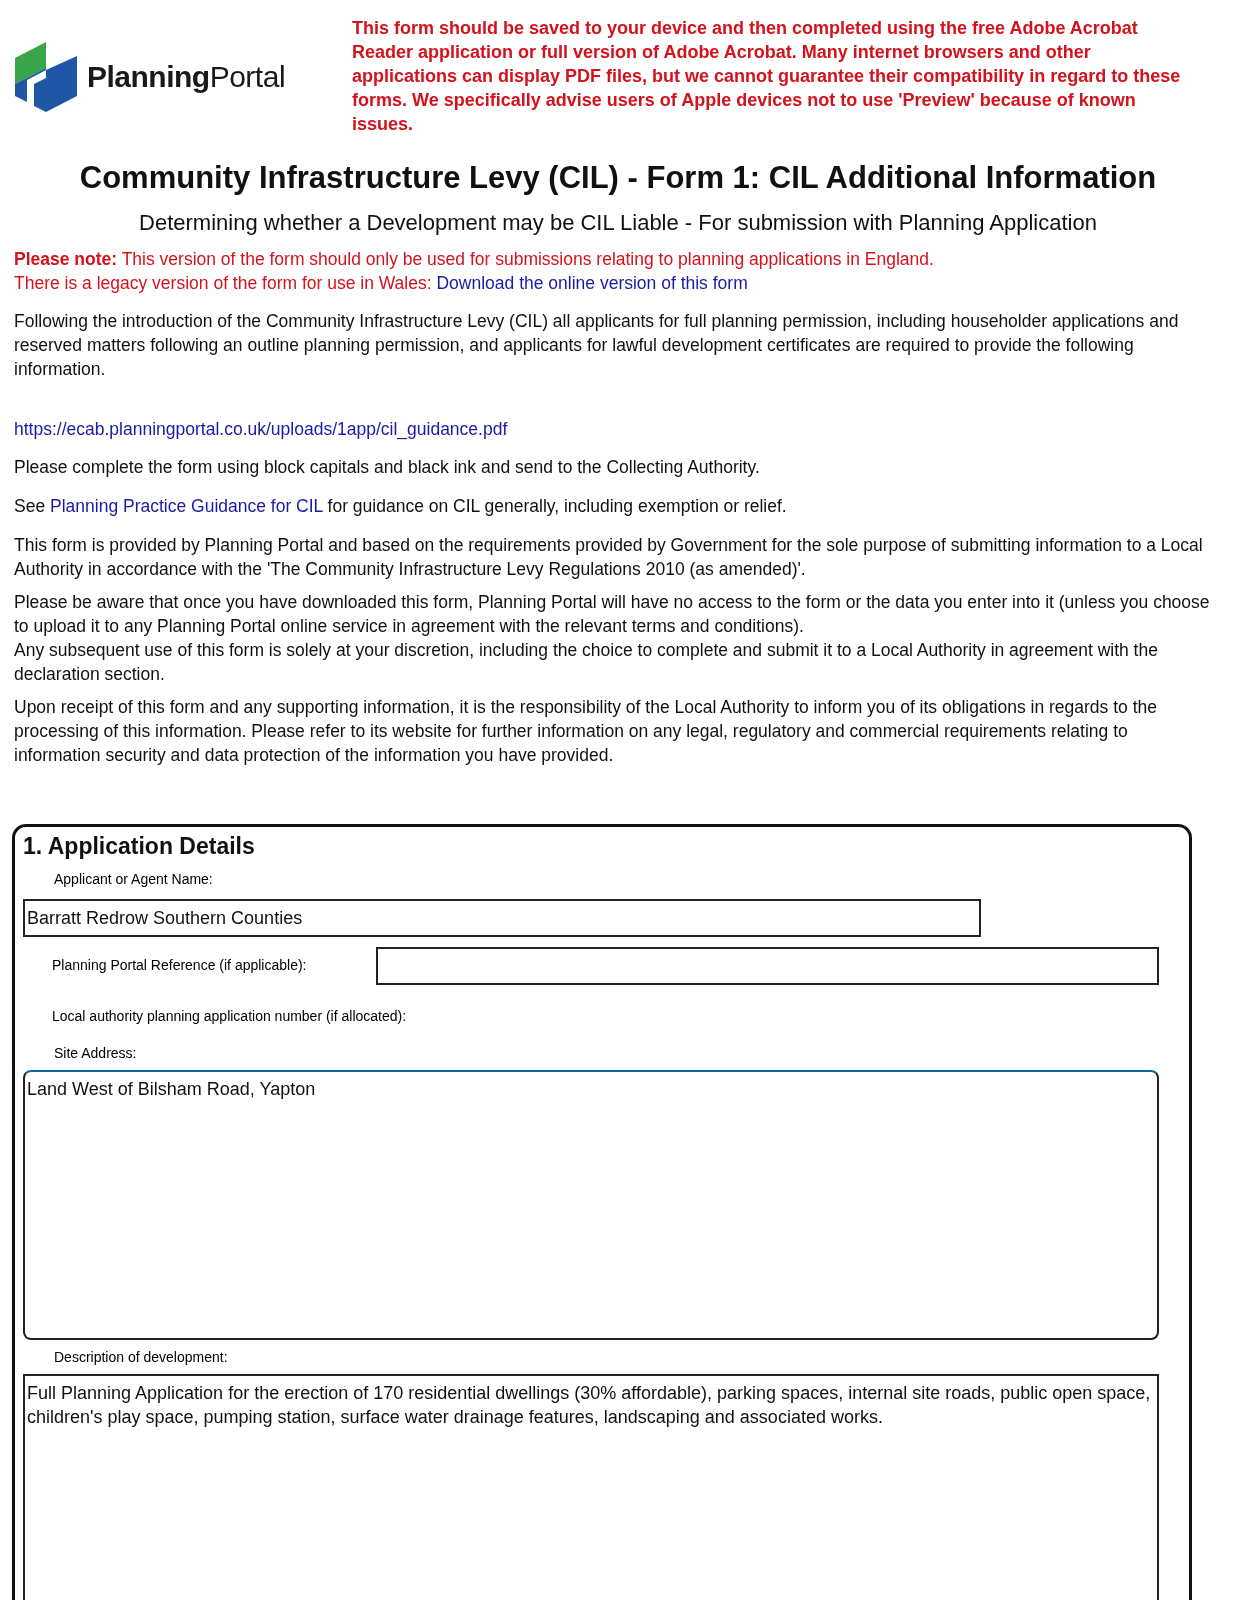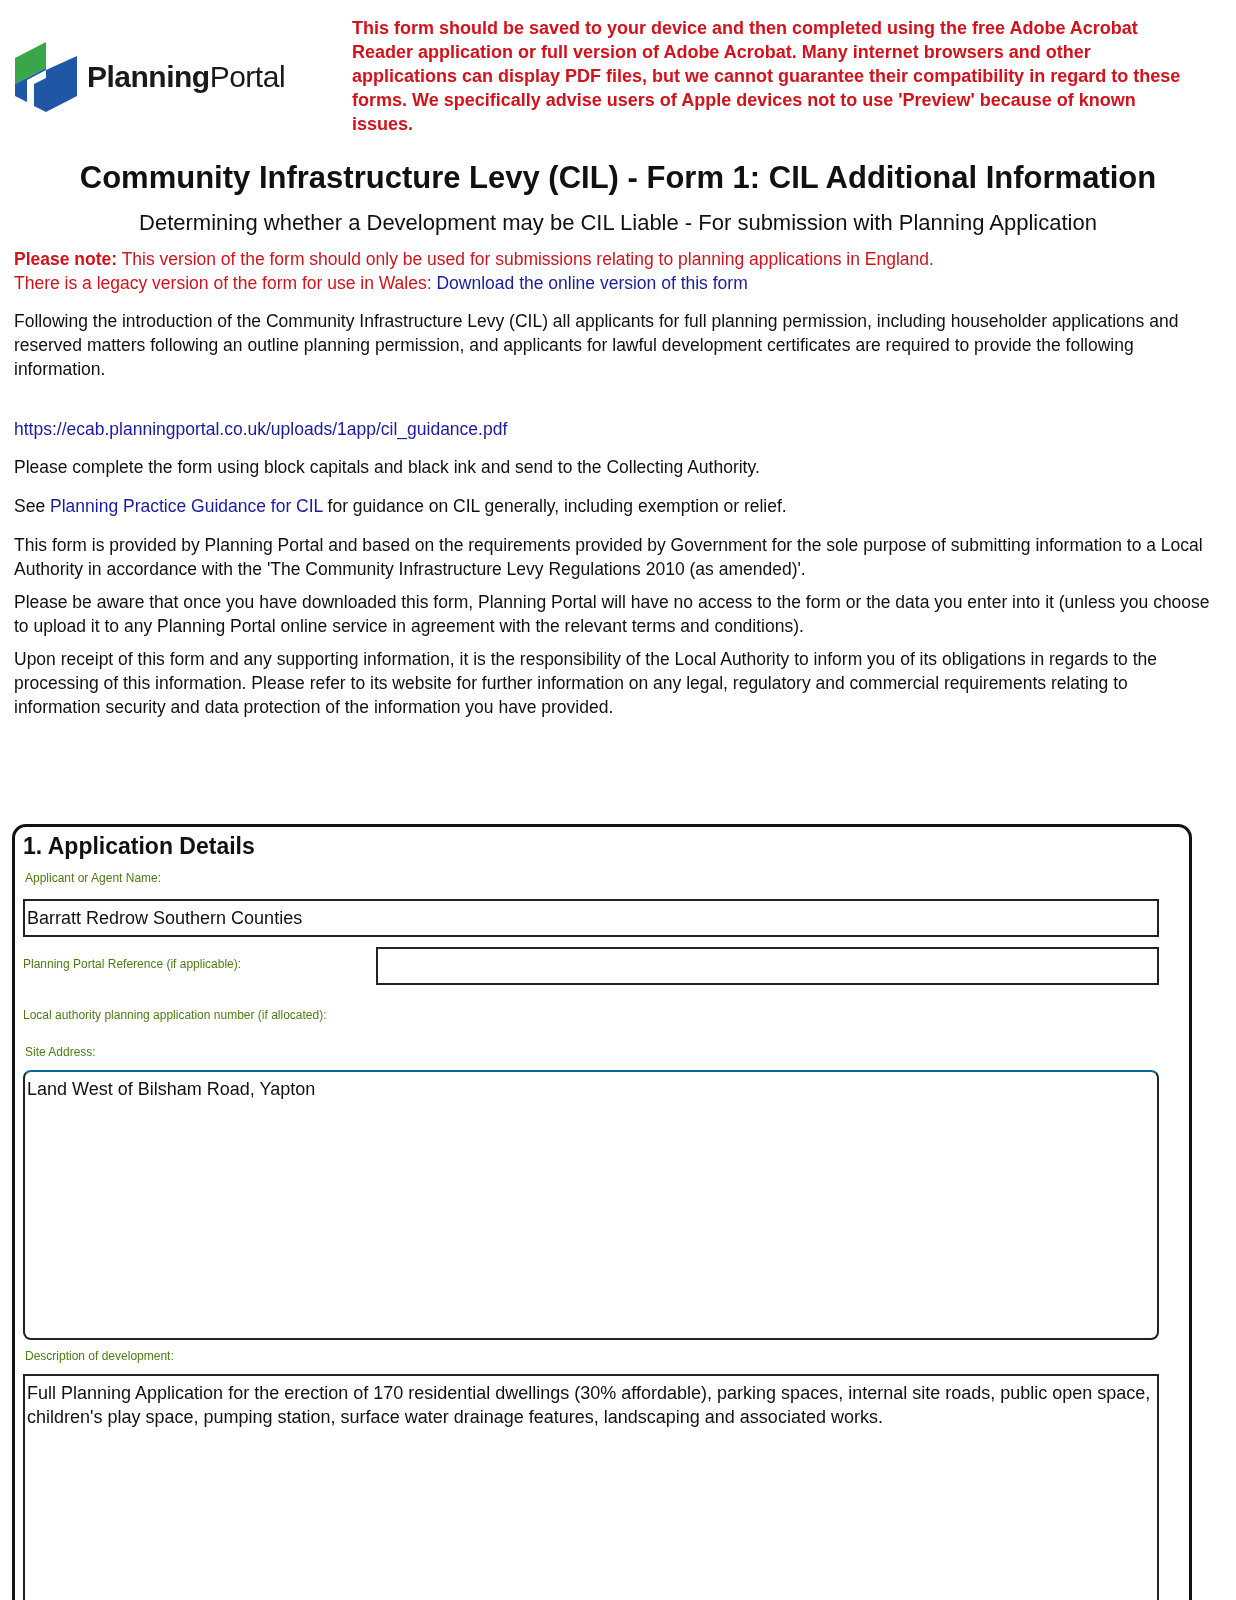--- a/index.html
+++ b/index.html
@@ -29,21 +29,21 @@
   .red { color: #d5121b; }
   .link { color: #1a1aa6; cursor: pointer; }
   .bold { font-weight: 700; margin-top: 12px; }
   .h2 { font-size: 22px; font-weight: 700; }
 
   .section {
     position: absolute; left: 12px; top: 824px; width: 1180px; height: 820px;
     border: 3px solid #111; border-radius: 14px; box-sizing: border-box;
   }
   .section-title { position: absolute; left: 8px; top: 6px; font-size: 23px; font-weight: 700; }
-  .lbl { position: absolute; font-size: 12px; color: #4d7c0f; }
+  .lbl { position: absolute; font-size: 14px; color: #000000; margin-left: 29px; }
   .field {
     position: absolute; border: 2px solid #222; box-sizing: border-box;
     font-size: 18px; padding: 5px 2px; background: #fff; white-space: pre-wrap; line-height: 24px;
   }
   .field.top-shade { border-top: 2px solid #0369a1; border-radius: 8px; }
 </style>
 </head>
 <body>
 
 <div class="logo">
@@ -76,29 +76,30 @@
 <div class="block" style="top:455px;">Please complete the form using block capitals and black ink and send to the Collecting Authority.</div>
 
 <div class="block" style="top:494px;">
   <span>See </span><span class="link">Planning Practice Guidance for CIL</span><span> for guidance on CIL generally, including exemption or relief.</span>
 </div>
 
 <div class="block" style="top:533px;">
   <div>This form is provided by Planning Portal and based on the requirements provided by Government for the sole purpose of submitting information to a Local Authority in accordance with the 'The Community Infrastructure Levy Regulations 2010 (as amended)'.</div>
   <div style="height:9px"></div>
   <div>Please be aware that once you have downloaded this form, Planning Portal will have no access to the form or the data you enter into it (unless you choose to upload it to any Planning Portal online service in agreement with the relevant terms and conditions).</div>
+  <div>Any subsequent use of this form is solely at your discretion, including the choice to complete and submit it to a Local Authority in agreement with the declaration section.</div>
   <div style="height:9px"></div>
   <div>Upon receipt of this form and any supporting information, it is the responsibility of the Local Authority to inform you of its obligations in regards to the processing of this information. Please refer to its website for further information on any legal, regulatory and commercial requirements relating to information security and data protection of the information you have provided.</div>
 </div>
 
 <div class="section">
   <div class="section-title">1. Application Details</div>
 
   <div class="lbl" style="left:10px; top:44px;">Applicant or Agent Name:</div>
-  <div class="field" style="left:8px; top:72px; width:1136px; height:38px;">Barratt Redrow Southern Counties</div>
+  <div class="field" style="left:8px; top:72px; width:958px; height:38px;">Barratt Redrow Southern Counties</div>
 
   <div class="lbl" style="left:8px; top:130px;">Planning Portal Reference (if applicable):</div>
   <div class="field" style="left:361px; top:120px; width:783px; height:38px;"></div>
 
   <div class="lbl" style="left:8px; top:181px;">Local authority planning application number (if allocated):</div>
 
   <div class="lbl" style="left:10px; top:218px;">Site Address:</div>
   <div class="field top-shade" style="left:8px; top:243px; width:1136px; height:270px;">Land West of Bilsham Road, Yapton</div>
 
   <div class="lbl" style="left:10px; top:522px;">Description of development:</div>

